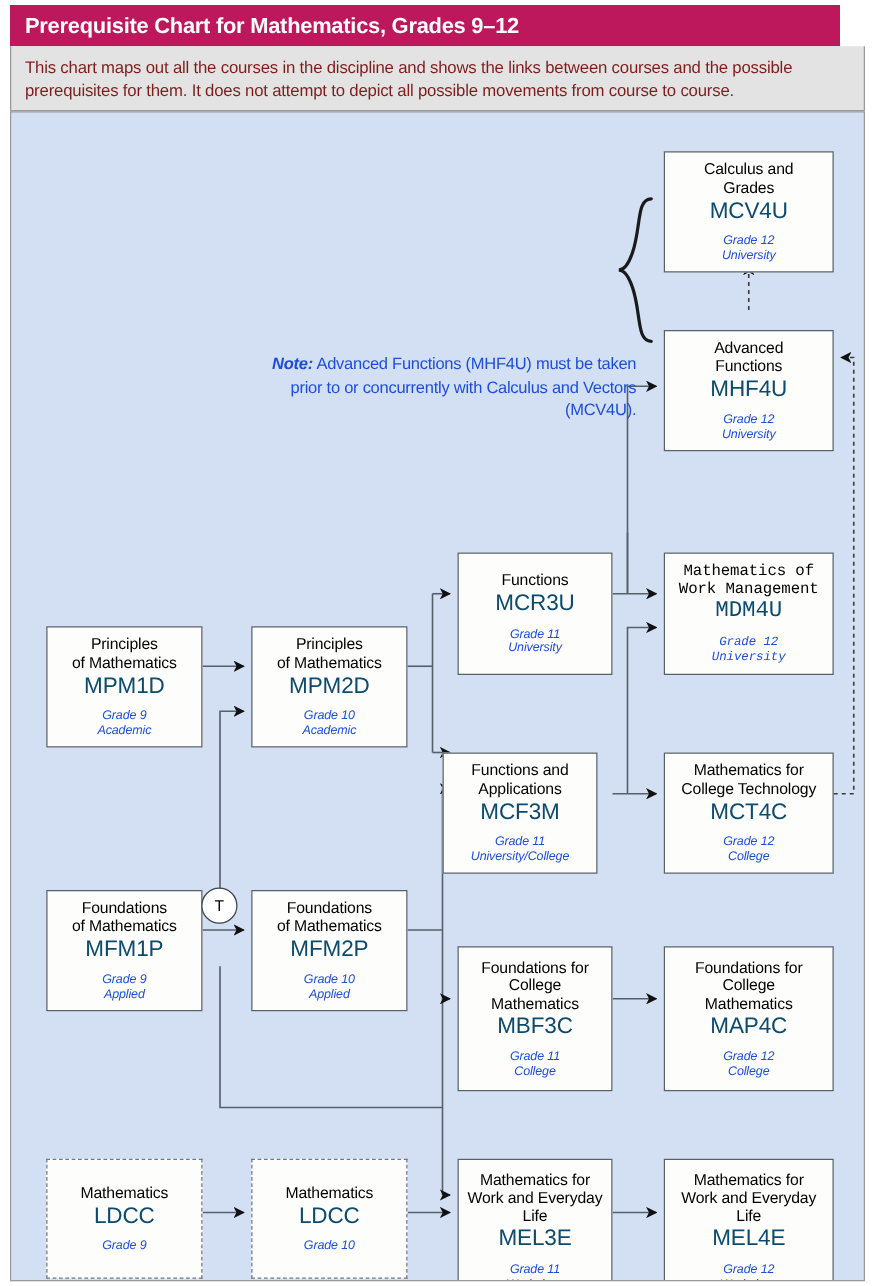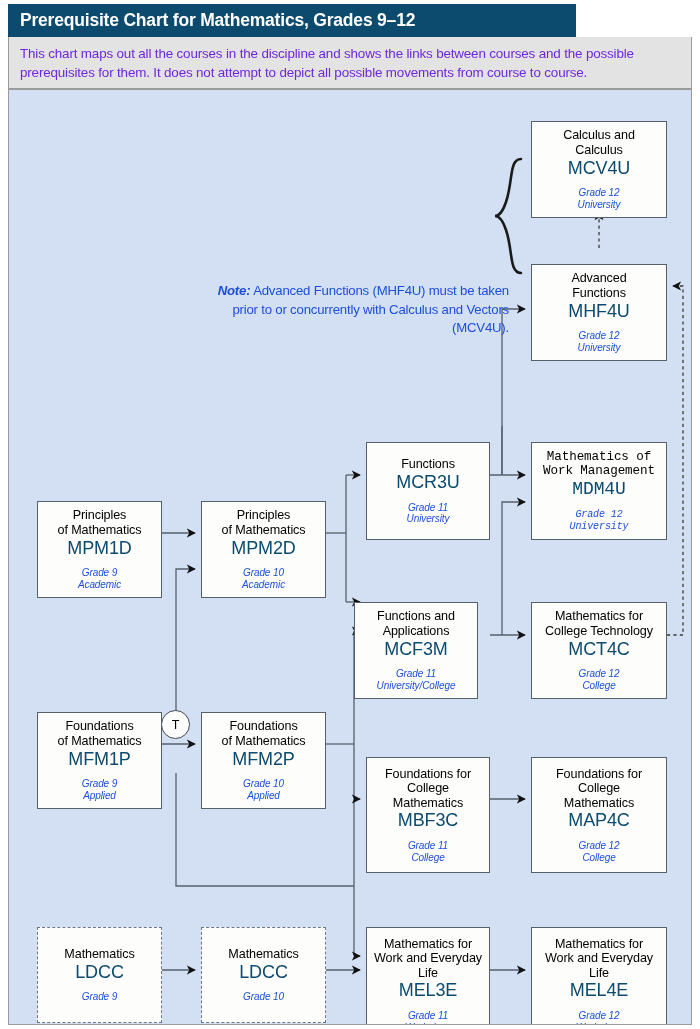--- a/index.html
+++ b/index.html
@@ -12,22 +12,22 @@
     position: relative;
     width: 700px;
     height: 1029px;
     background: #ffffff;
     overflow: hidden;
   }
   
   #header-bar {
     position: absolute;
     left: 8px; top: 4px;
-    width: 568px; height: 33px;
-    background: #0c4a6e;
+    width: 664px; height: 33px;
+    background: #be185d;
     display: flex;
     align-items: center;
     padding-left: 12px;
   }
   #header-title {
     color: #ffffff;
     font-size: 17.5px;
     font-weight: bold;
     letter-spacing: -0.2px;
     white-space: nowrap;
@@ -38,21 +38,21 @@
     left: 8px; top: 37px;
     width: 684px; height: 52px;
     background: #e3e3e3;
     border: 1px solid #9a9a9a;
     border-top: none;
     padding: 7px 11px 0 11px;
   }
   #desc-text {
     font-size: 13.4px;
     line-height: 1.45;
-    color: #6d28d9;
+    color: #7f1d1d;
     letter-spacing: -0.15px;
   }
   
   #chart-body {
     position: absolute;
     left: 8px; top: 89px;
     width: 684px; height: 936px;
     background: #d3e0f3;
     border: 1px solid #9a9a9a;
     overflow: hidden;
@@ -251,21 +251,21 @@
       <div class="cb-meta"><span>Grade 11</span><br><span>College</span></div>
     </div>
 
     <div class="course-box" style="left:357px; top:821px; width:124px; height:116px;">
       <div class="cb-title"><span>Mathematics for</span><br><span>Work and Everyday</span><br><span>Life</span></div>
       <div class="cb-code">MEL3E</div>
       <div class="cb-meta"><span>Grade 11</span><br><span>Workplace</span></div>
     </div>
 
     <div class="course-box" style="left:522px; top:15px;  width:136px; height:97px;">
-      <div class="cb-title"><span>Calculus and</span><br><span>Calculus</span></div>
+      <div class="cb-title"><span>Calculus and</span><br><span>Grades</span></div>
       <div class="cb-code">MCV4U</div>
       <div class="cb-meta"><span>Grade 12</span><br><span>University</span></div>
     </div>
 
     <div class="course-box" style="left:522px; top:158px; width:136px; height:97px;text-align:center;">
       <div class="cb-title"><span>Advanced</span><br><span>Functions</span></div>
       <div class="cb-code">MHF4U</div>
       <div class="cb-meta"><span>Grade 12</span><br><span>University</span></div>
     </div>
 

